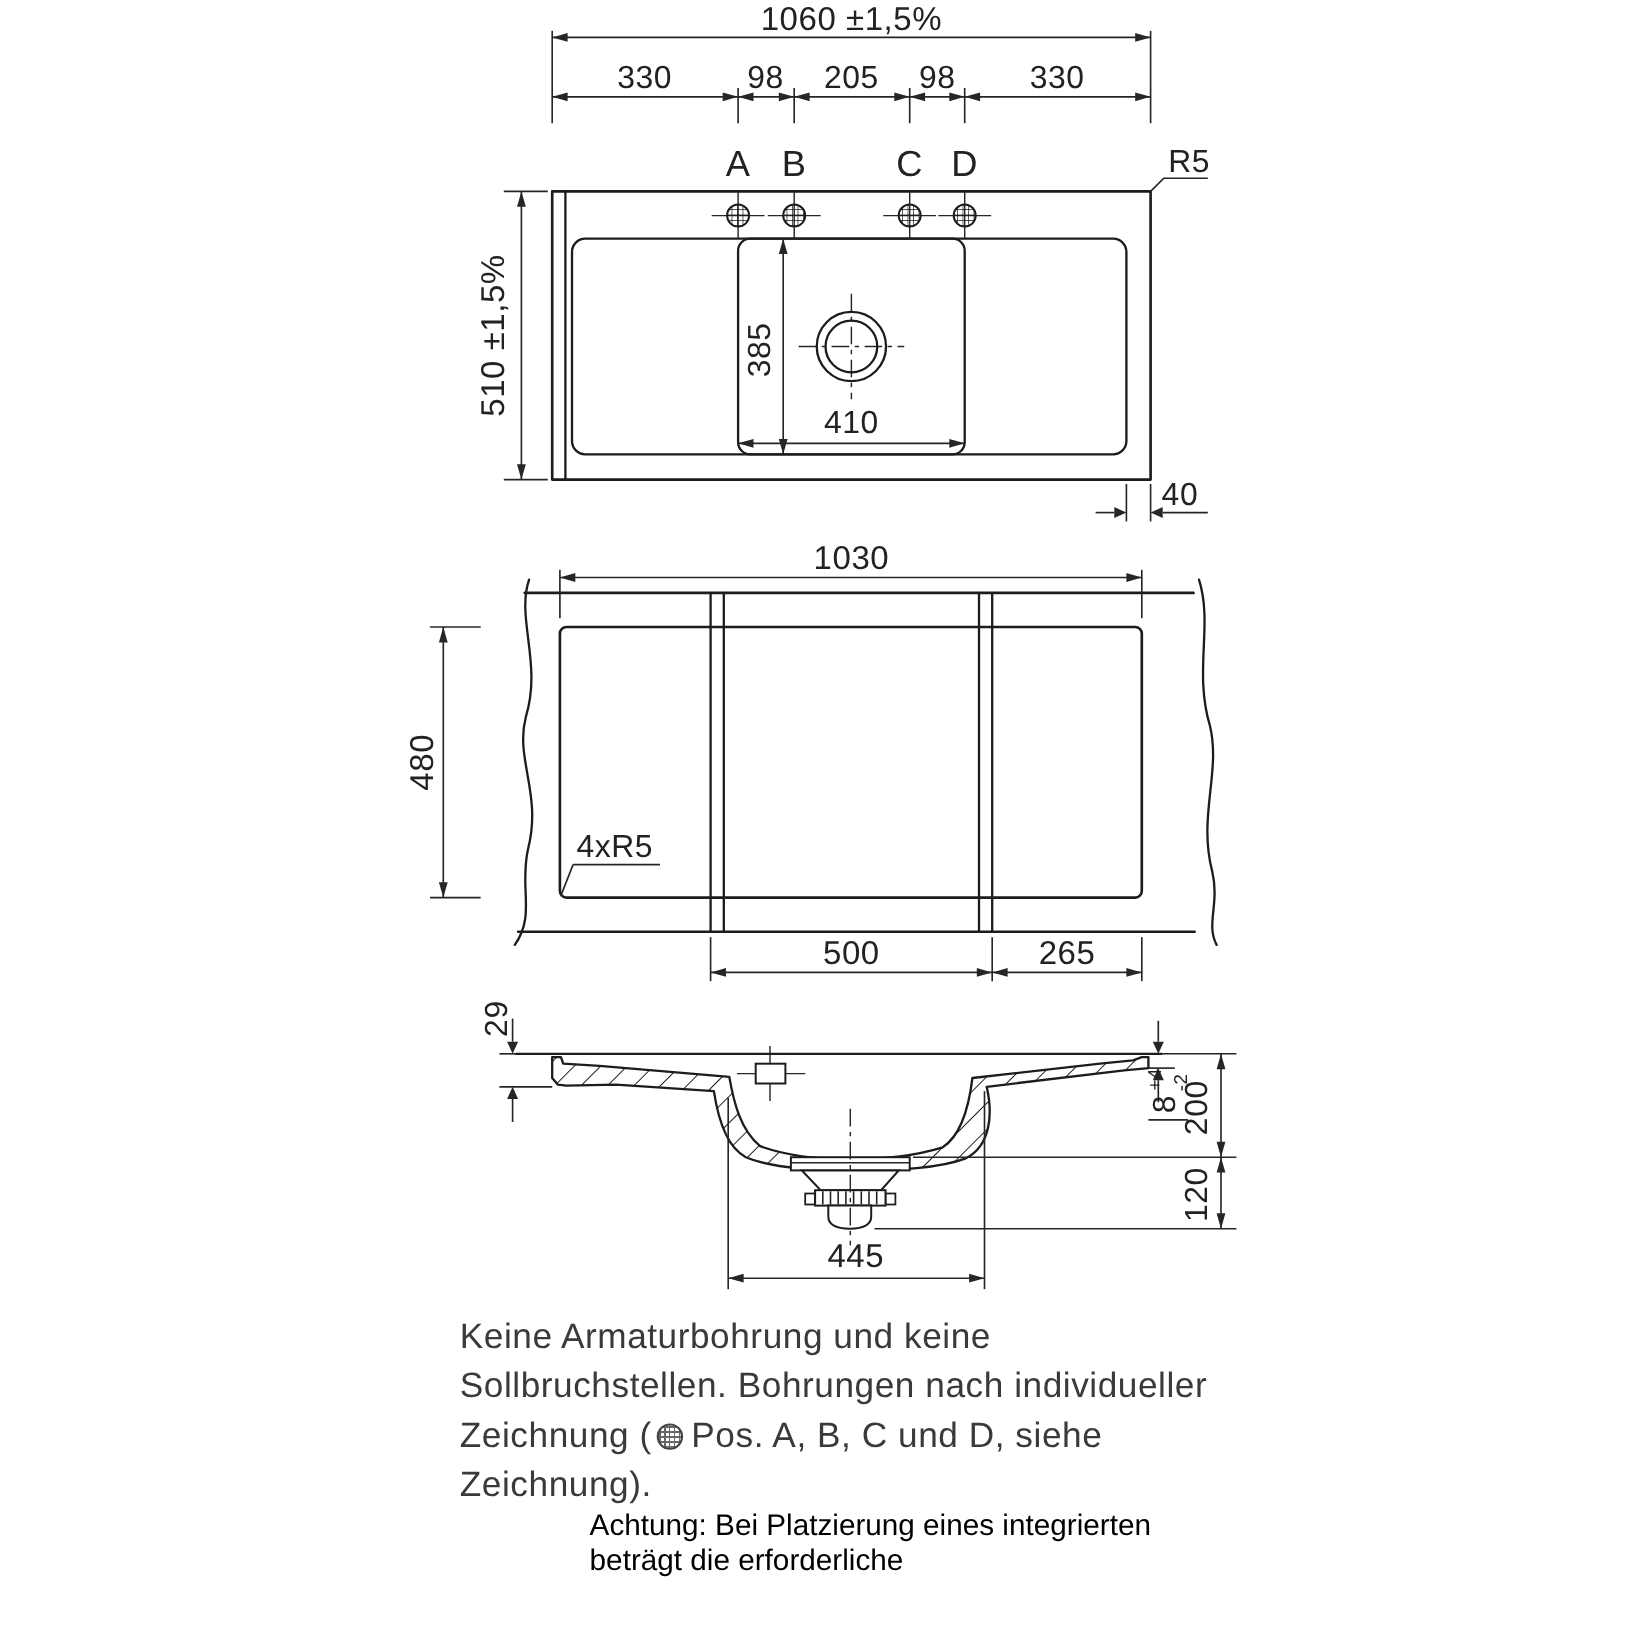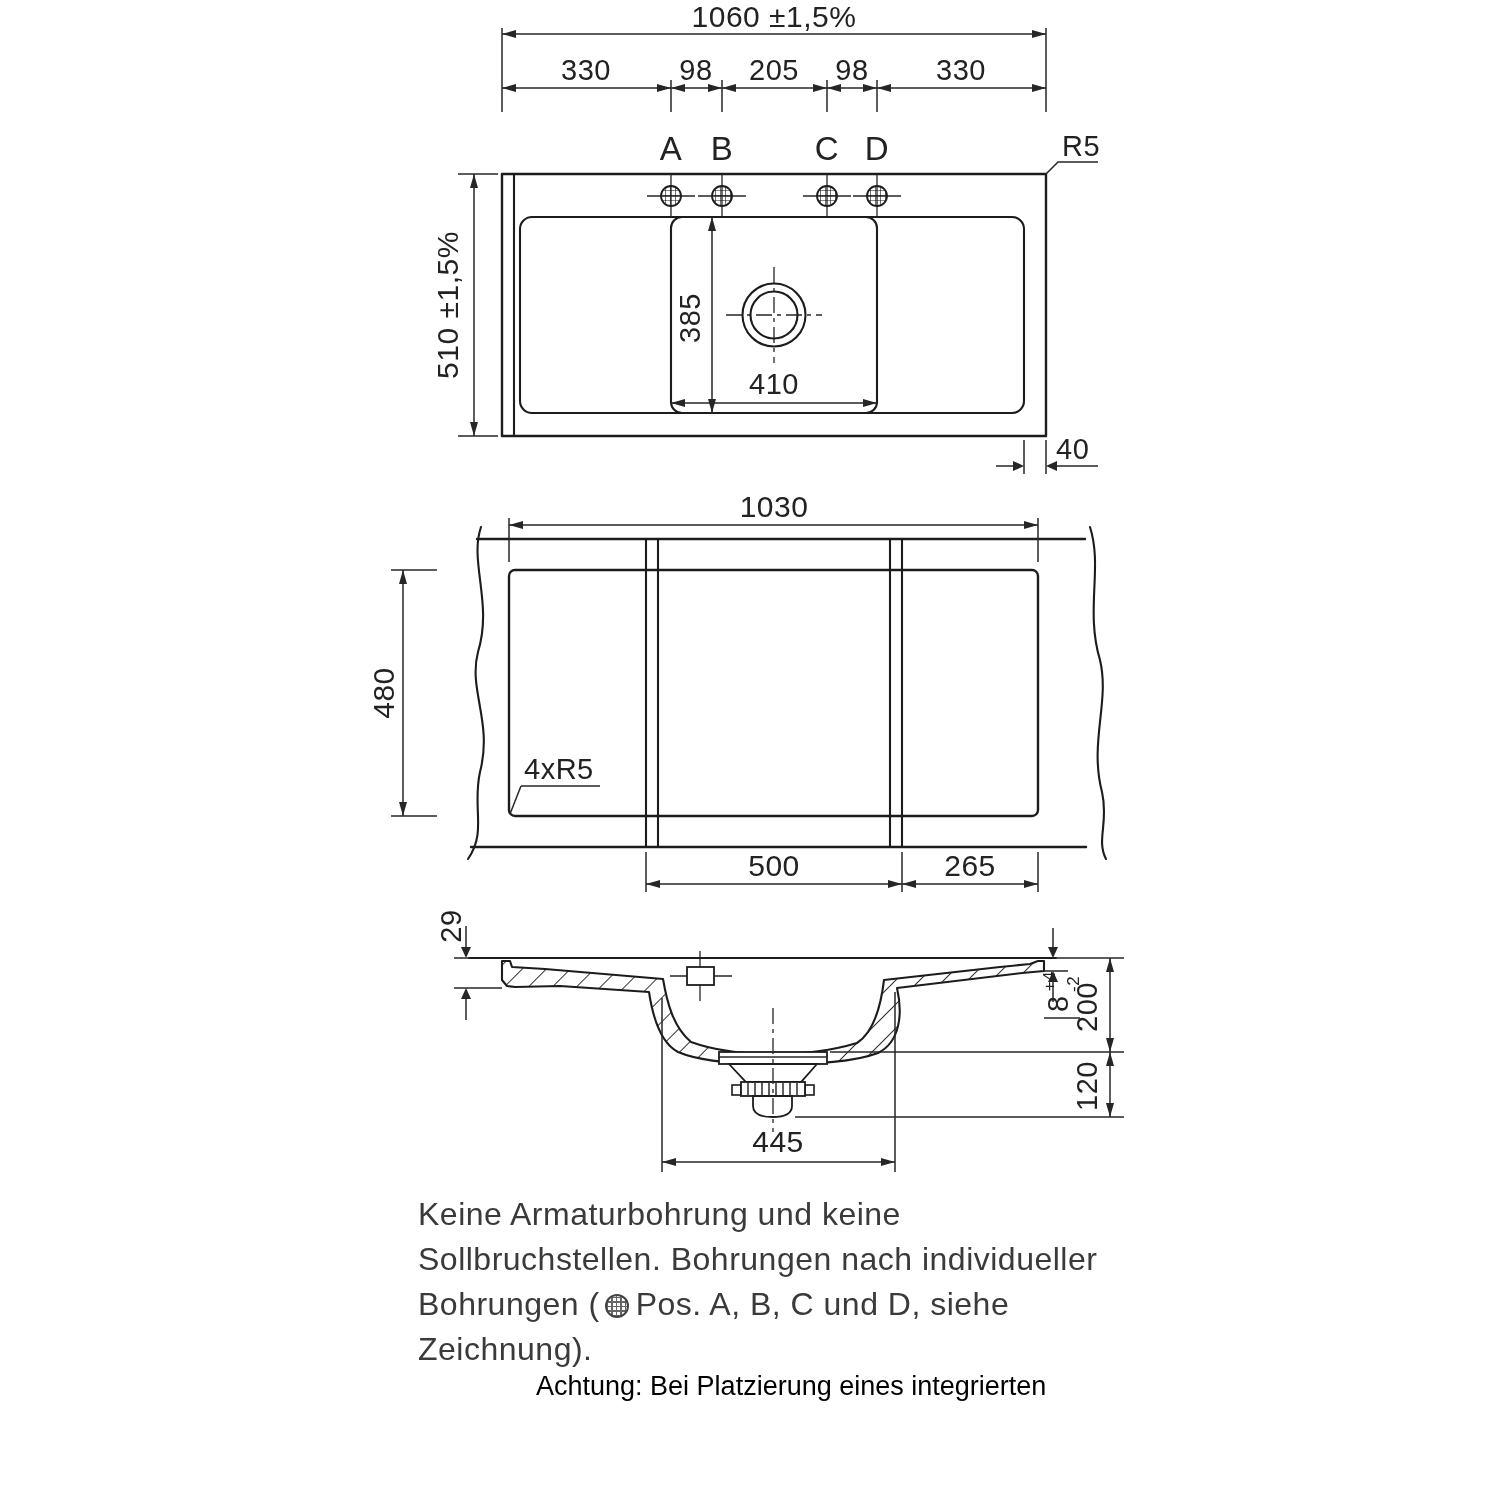--- a/index.html
+++ b/index.html
@@ -257,21 +257,22 @@
     <line class="dl" x1="895" y1="992" x2="895" y2="1172"></line>
     <line class="dl" x1="662" y1="1162" x2="895" y2="1162" marker-start="url(#arr)" marker-end="url(#arr)"></line>
     <text class="dtb" x="778" y="1152" text-anchor="middle">445</text>
   </g>
 </svg>
 
   
   <div class="note-din">
     <div><span>Keine Armaturbohrung und keine</span></div>
     <div><span>Sollbruchstellen. Bohrungen nach individueller</span></div>
-    <div><span>Bohrungen (</span><span class="hole-sym"></span><span>Pos. A, B, C und D, siehe</span></div>
+    <div><span>Zeichnung (</span><span class="hole-sym"></span><span>Pos. A, B, C und D, siehe</span></div>
     <div><span>Zeichnung).</span></div>
   </div>
 
   <div class="note-warn">
     <div><span>Achtung: Bei Platzierung eines integrierten</span></div>
+    <div><span>beträgt die erforderliche</span></div>
   </div>
 
 </div>
 
 </body></html>

